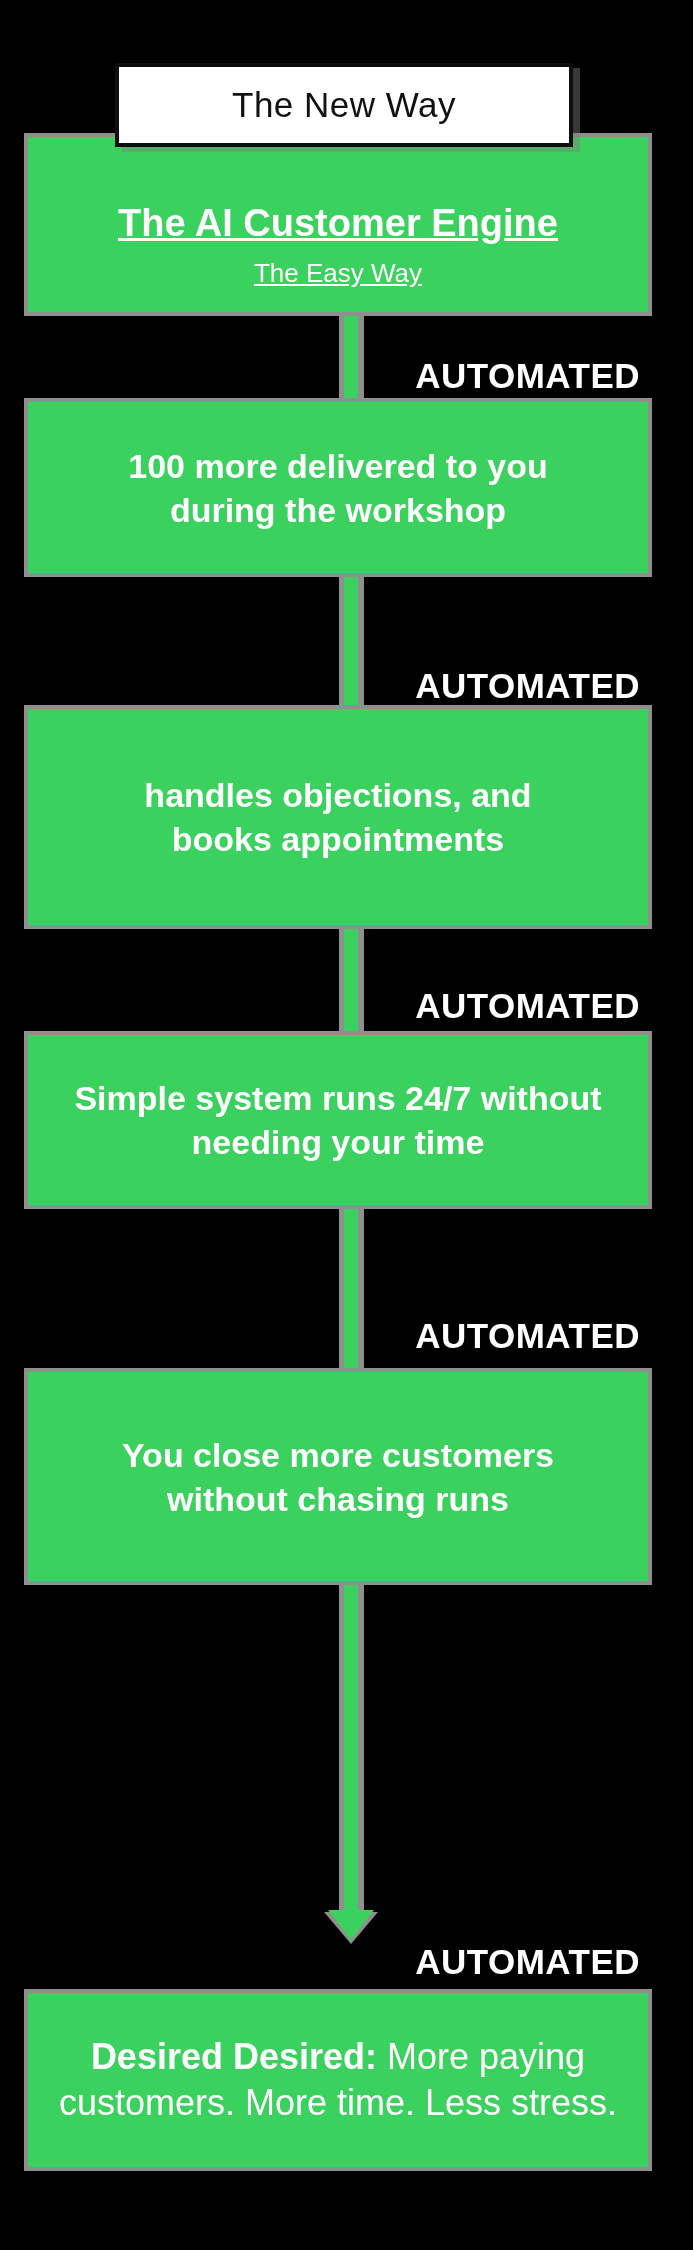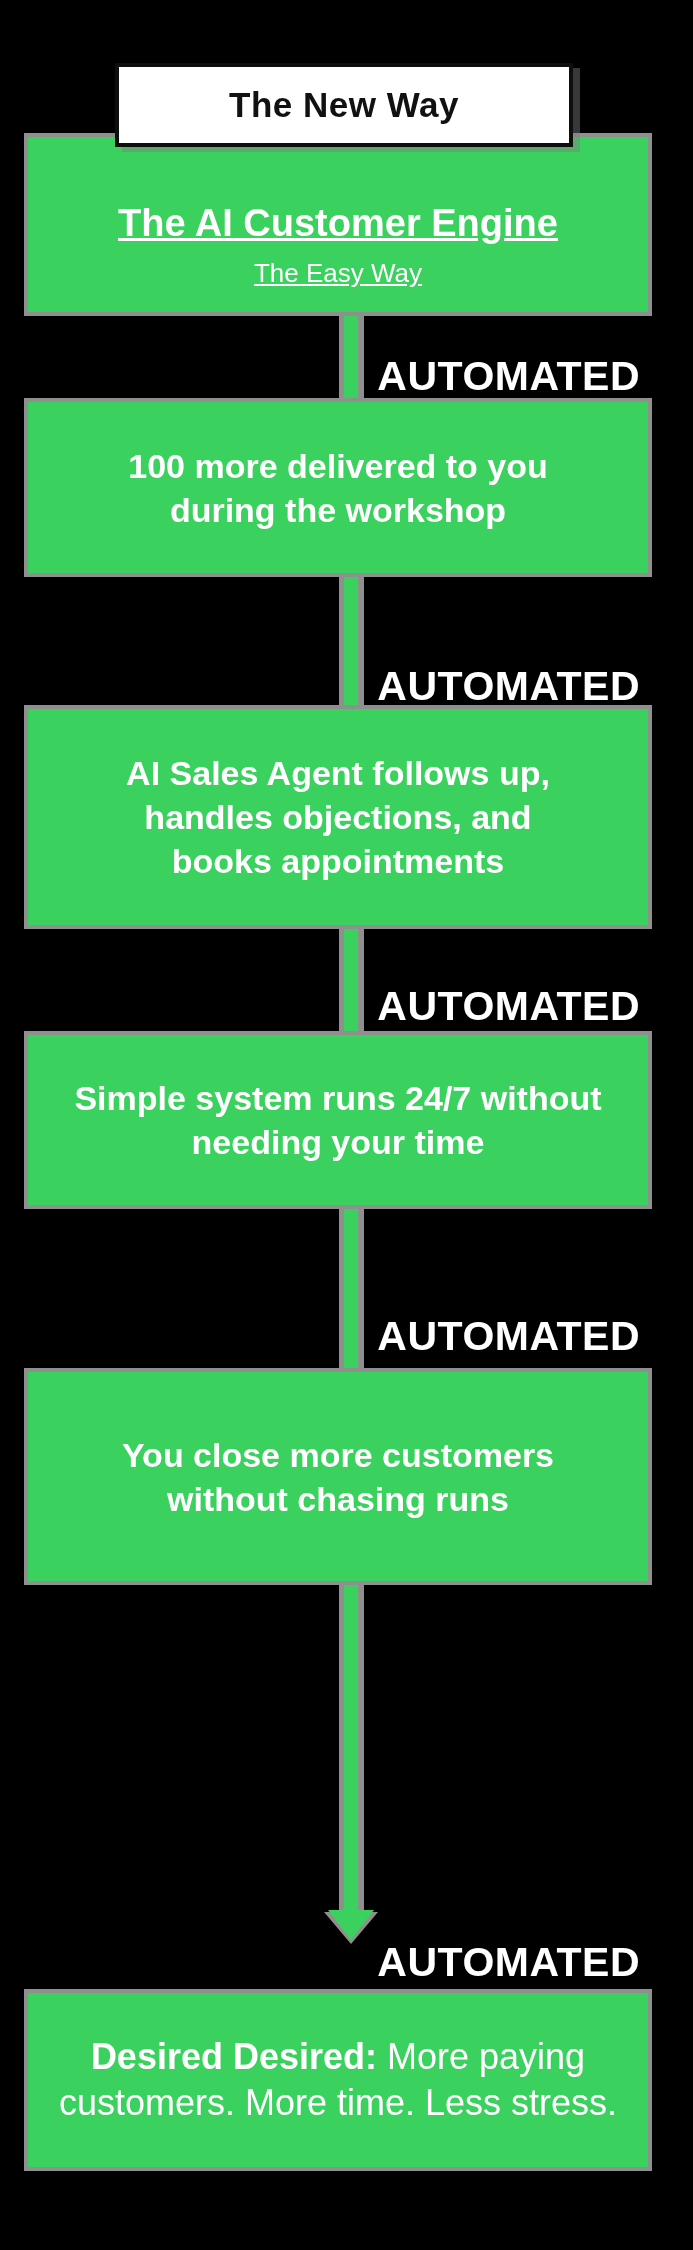--- a/index.html
+++ b/index.html
@@ -27,21 +27,21 @@
     width: 458px; height: 84px;
     background: #ffffff;
     border: 4px solid #0e0e0e;
     box-shadow: 7px 5px 0 rgba(125,125,125,0.45);
     display: flex; align-items: center; justify-content: center;
     z-index: 3;
   }
   .title-box .title-text {
     color: var(--title-text);
     font-size: 35px;
-    font-weight: 700;
+    font-weight: 400;
     letter-spacing: 0.5px;
   }
 
   
   .gbox {
     position: absolute;
     left: 24px;
     width: 628px;
     background: var(--green);
     border: 4px solid var(--gray);
@@ -109,21 +109,21 @@
     border-right: 23px solid transparent;
     border-top: 30px solid var(--green);
     z-index: 2;
   }
 
   
   .auto-label {
     position: absolute;
     right: 53px;
     color: var(--text-white);
-    font-size: 41px;
+    font-size: 35px;
     font-weight: 700;
     line-height: 36px;
     letter-spacing: 0.5px;
     text-align: right;
     background: var(--background);
     padding-left: 10px;
     z-index: 2;
     white-space: nowrap;
   }
   .auto-1 { top: 358px; }
@@ -169,21 +169,20 @@
     <div class="line big">The AI Customer Engine</div>
     <div class="line light">The Easy Way</div>
   </div>
 
   <div class="gbox box-leads">
     <div class="line">100 more delivered to you</div>
     <div class="line">during the workshop</div>
   </div>
 
   <div class="gbox box-agent">
-    <div class="line">AI Sales Agent follows up,</div>
     <div class="line">handles objections, and</div>
     <div class="line">books appointments</div>
   </div>
 
   <div class="gbox box-system">
     <div class="line">Simple system runs 24/7 without</div>
     <div class="line">needing your time</div>
   </div>
 
   <div class="gbox box-close">

